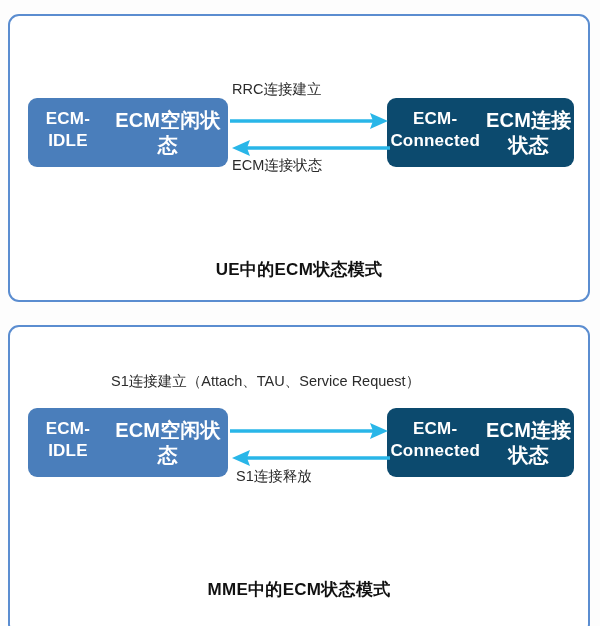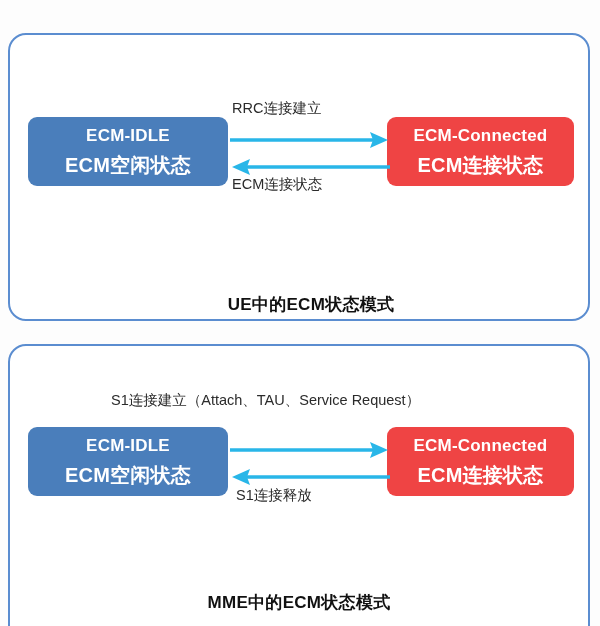--- a/index.html
+++ b/index.html
@@ -22,33 +22,31 @@
   }
 
   
   .panel {
     position: absolute;
     left: 8px;
     width: 582px;               
     box-sizing: border-box;
     background: #ffffff;
     border: 2px solid #5b8dd0;
-    border-radius: 18px;
-    margin-top: 19px;
+    border-radius: 11px;
   }
   #panel-ue   { top: 14px;  height: 288px; }
   #panel-mme  { top: 325px; height: 310px; }
 
   
   .state-box {
     position: absolute;
     box-sizing: border-box;
     border-radius: 9px;
     display: flex;
-    flex-direction: column;
     align-items: center;
     justify-content: center;
     color: #ffffff;
     text-align: center;
     font-weight: bold;
   }
   .state-box .line1 {
     font-size: 17px;
     letter-spacing: 0.2px;
     line-height: 1.25;
@@ -56,21 +54,21 @@
   }
   .state-box .line2 {
     font-size: 20px;
     letter-spacing: 0.2px;
     line-height: 1.25;
   }
   .box-idle {
     background: #4a7ebb;
   }
   .box-conn {
-    background: #ef4444;
+    background: #0c4a6e;
   }
 
   
   #ue-idle   { left: 18px;  top: 82px;  width: 200px; height: 69px; }
   #ue-conn   { left: 377px; top: 82px;  width: 187px; height: 69px; }
   #mme-idle  { left: 18px;  top: 81px;  width: 200px; height: 69px; }
   #mme-conn  { left: 377px; top: 81px;  width: 187px; height: 69px; }
 
   
   .arrow-svg {
@@ -126,21 +124,21 @@
       </g>
 
       <g>
         <line x1="16" y1="40" x2="160" y2="40" stroke="#29b6e8" stroke-width="3.4"></line>
         <polygon points="2,40 20,32 17,40 20,48" fill="#29b6e8"></polygon>
       </g>
     </svg>
 
     <div class="arrow-label" id="ue-label-release" style="left:222px; top:140px;">ECM连接状态</div>
 
-    <div class="caption" style="top:258px;padding-left:12px;">UE中的ECM状态模式</div>
+    <div class="caption" style="top:242px;">UE中的ECM状态模式</div>
   </div>
 
   <div class="panel" id="panel-mme">
 
     <div class="arrow-label" id="mme-label-establish" style="left:101px; top:45px;">S1连接建立（Attach、TAU、Service Request）</div>
 
     <div class="state-box box-idle" id="mme-idle">
       <div class="line1">ECM-IDLE</div>
       <div class="line2">ECM空闲状态</div>
     </div>
@@ -156,16 +154,16 @@
         <polygon points="158,13 140,5 143,13 140,21" fill="#29b6e8"></polygon>
       </g>
       <g>
         <line x1="16" y1="40" x2="160" y2="40" stroke="#29b6e8" stroke-width="3.4"></line>
         <polygon points="2,40 20,32 17,40 20,48" fill="#29b6e8"></polygon>
       </g>
     </svg>
 
     <div class="arrow-label" id="mme-label-release" style="left:226px; top:140px;">S1连接释放</div>
 
-    <div class="caption" style="top:245px;">MME中的ECM状态模式</div>
+    <div class="caption" style="top:251px;">MME中的ECM状态模式</div>
   </div>
 
 </div>
 
 </body></html>

